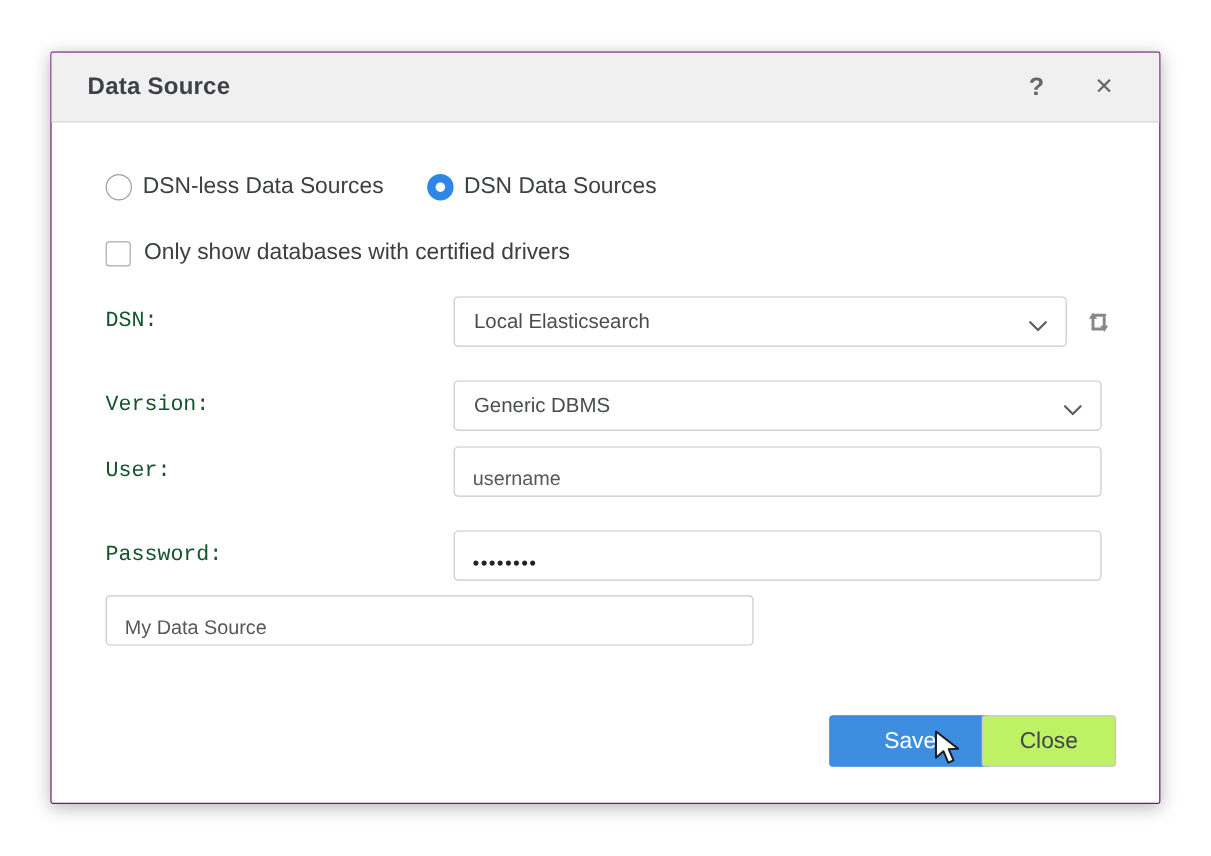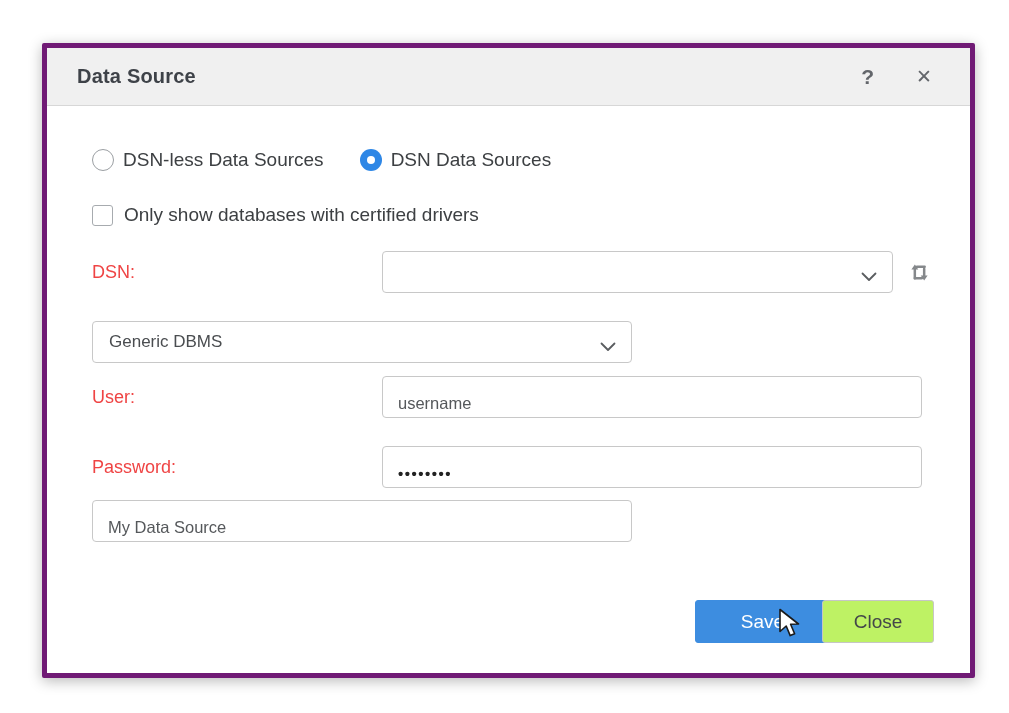--- a/index.html
+++ b/index.html
@@ -16,21 +16,21 @@
     overflow: hidden;
   }
   
   .dialog {
     position: absolute;
     left: 42px;
     top: 43px;
     width: 923px;
     height: 625px;
     background: #ffffff;
-    border: 5px solid #701a75;
+    border: 1px solid #701a75;
     border-radius: 2px;
     box-shadow: 0 3px 14px rgba(0,0,0,0.28);
   }
   .dialog-header {
     position: absolute;
     left: 0; top: 0; right: 0;
     height: 58px;
     background: #f0f0f0;
     border-bottom: 1px solid #d7d7d7;
     display: flex;
@@ -68,22 +68,23 @@
   .field-row   { height: 42px; }
   .row-dsn     { top: 203px; }
   .row-version { top: 273px; }
   .row-user    { top: 328px; justify-content: space-between; }
   .row-pass    { top: 398px; }
   .row-name    { top: 452px; }
 
   .field-label {
     width: 290px;
     font-size: 18px;
-    color: #ef4444;
+    color: #14532d;
     line-height: 42px;
+    font-family: Liberation Mono, monospace;
   }
 
   
   .radio-option {
     display: flex;
     align-items: center;
     gap: 9px;
     cursor: pointer;
   }
   .radio-circle {
@@ -238,39 +239,41 @@
     </div>
 
     <div class="row check-row">
       <span class="checkbox-box"></span>
       <span class="check-label">Only show databases with certified drivers</span>
     </div>
 
     <div class="row field-row row-dsn">
       <span class="field-label">DSN:</span>
       <div class="dropdown w-dsn">
+        <span class="dropdown-value">Local Elasticsearch</span>
         <span class="chevron">
           <svg width="16" height="10" viewBox="0 0 16 10">
               <path d="M1.5 1.5 L8 8 L14.5 1.5" fill="none" stroke="#5a5d60" stroke-width="1.8" stroke-linecap="round" stroke-linejoin="round"></path>
             </svg>
         </span>
       </div>
       <span class="refresh-btn">
         <svg width="27" height="27" viewBox="0 0 26 26">
           <g fill="none" stroke="#85888b" stroke-width="2.4" stroke-linecap="round" stroke-linejoin="round">
             <path d="M8.5 18.5 L8.5 10 Q8.5 7.5 11 7.5 L18 7.5"></path>
             <path d="M17.5 9.5 L17.5 16 Q17.5 18.5 15 18.5 L8.5 18.5"></path>
           </g>
           <polygon points="5.2,10.2 11.8,10.2 8.5,5.2" fill="#85888b"></polygon>
           <polygon points="14.2,15.8 20.8,15.8 17.5,20.8" fill="#85888b"></polygon>
         </svg>
       </span>
     </div>
 
     <div class="row field-row row-version">
+      <span class="field-label">Version:</span>
       <div class="dropdown w-std">
         <span class="dropdown-value">Generic DBMS</span>
         <span class="chevron">
           <svg width="16" height="10" viewBox="0 0 16 10">
               <path d="M1.5 1.5 L8 8 L14.5 1.5" fill="none" stroke="#5a5d60" stroke-width="1.8" stroke-linecap="round" stroke-linejoin="round"></path>
             </svg>
         </span>
       </div>
     </div>
 

